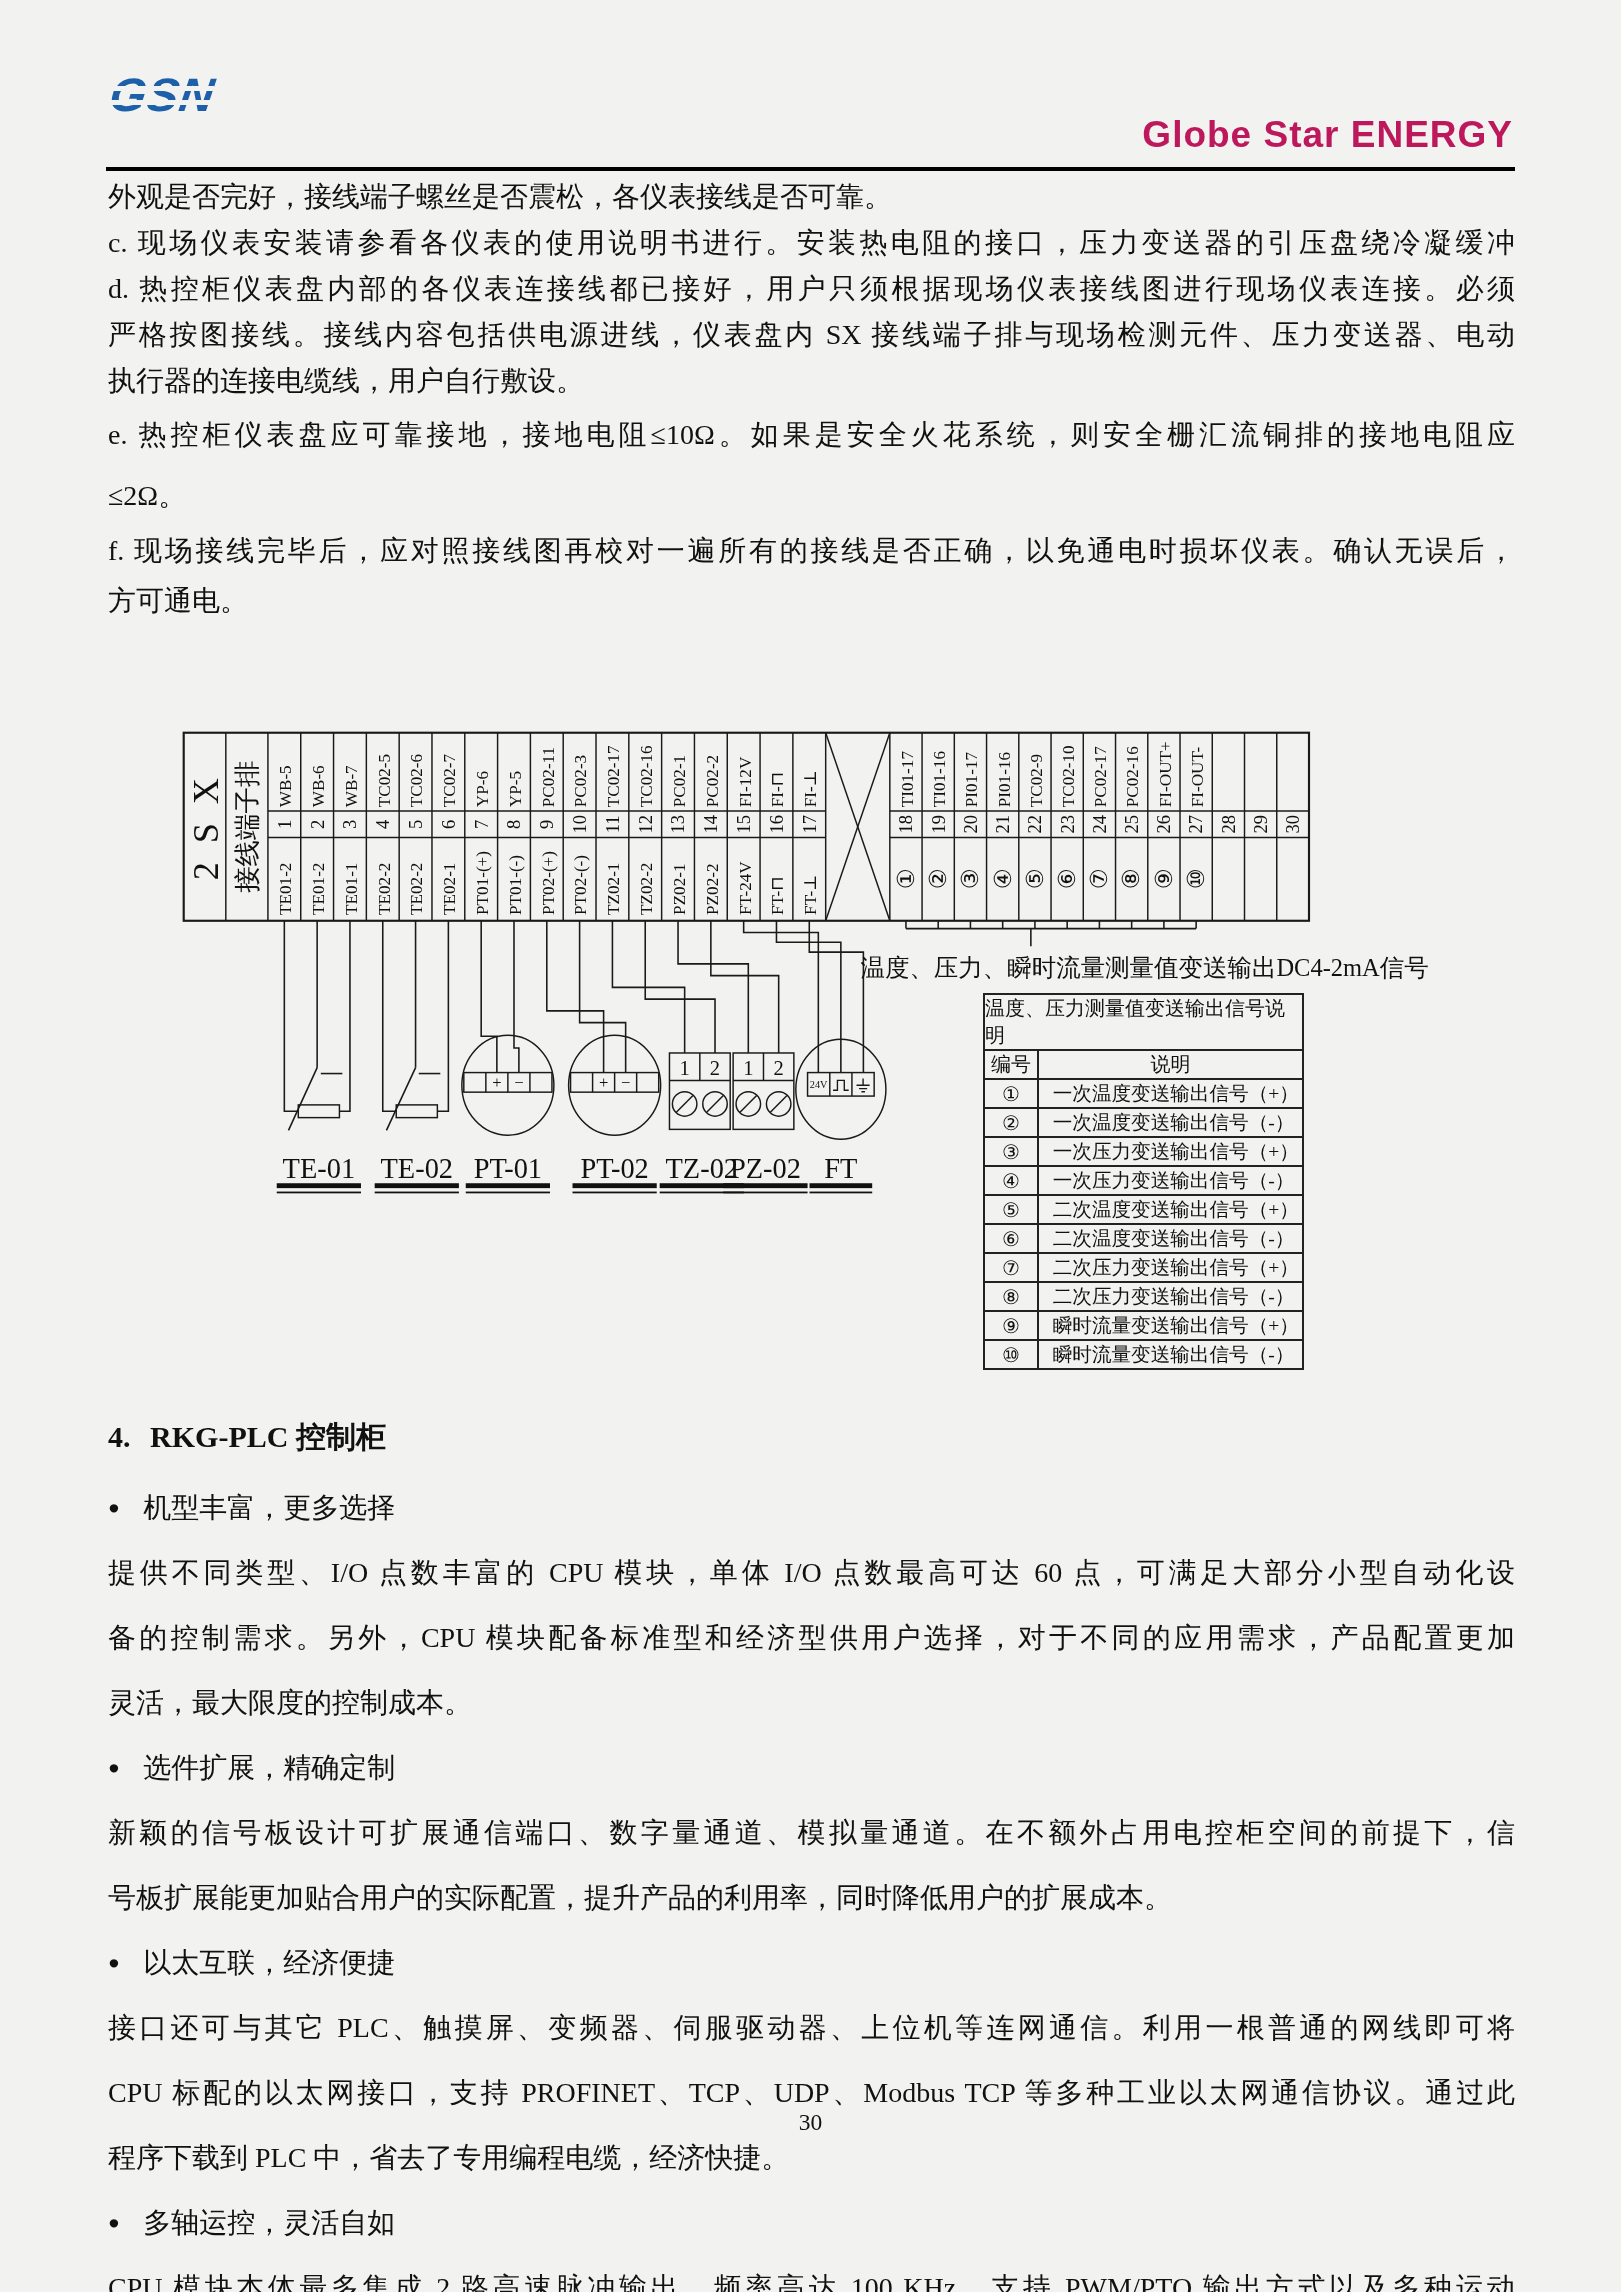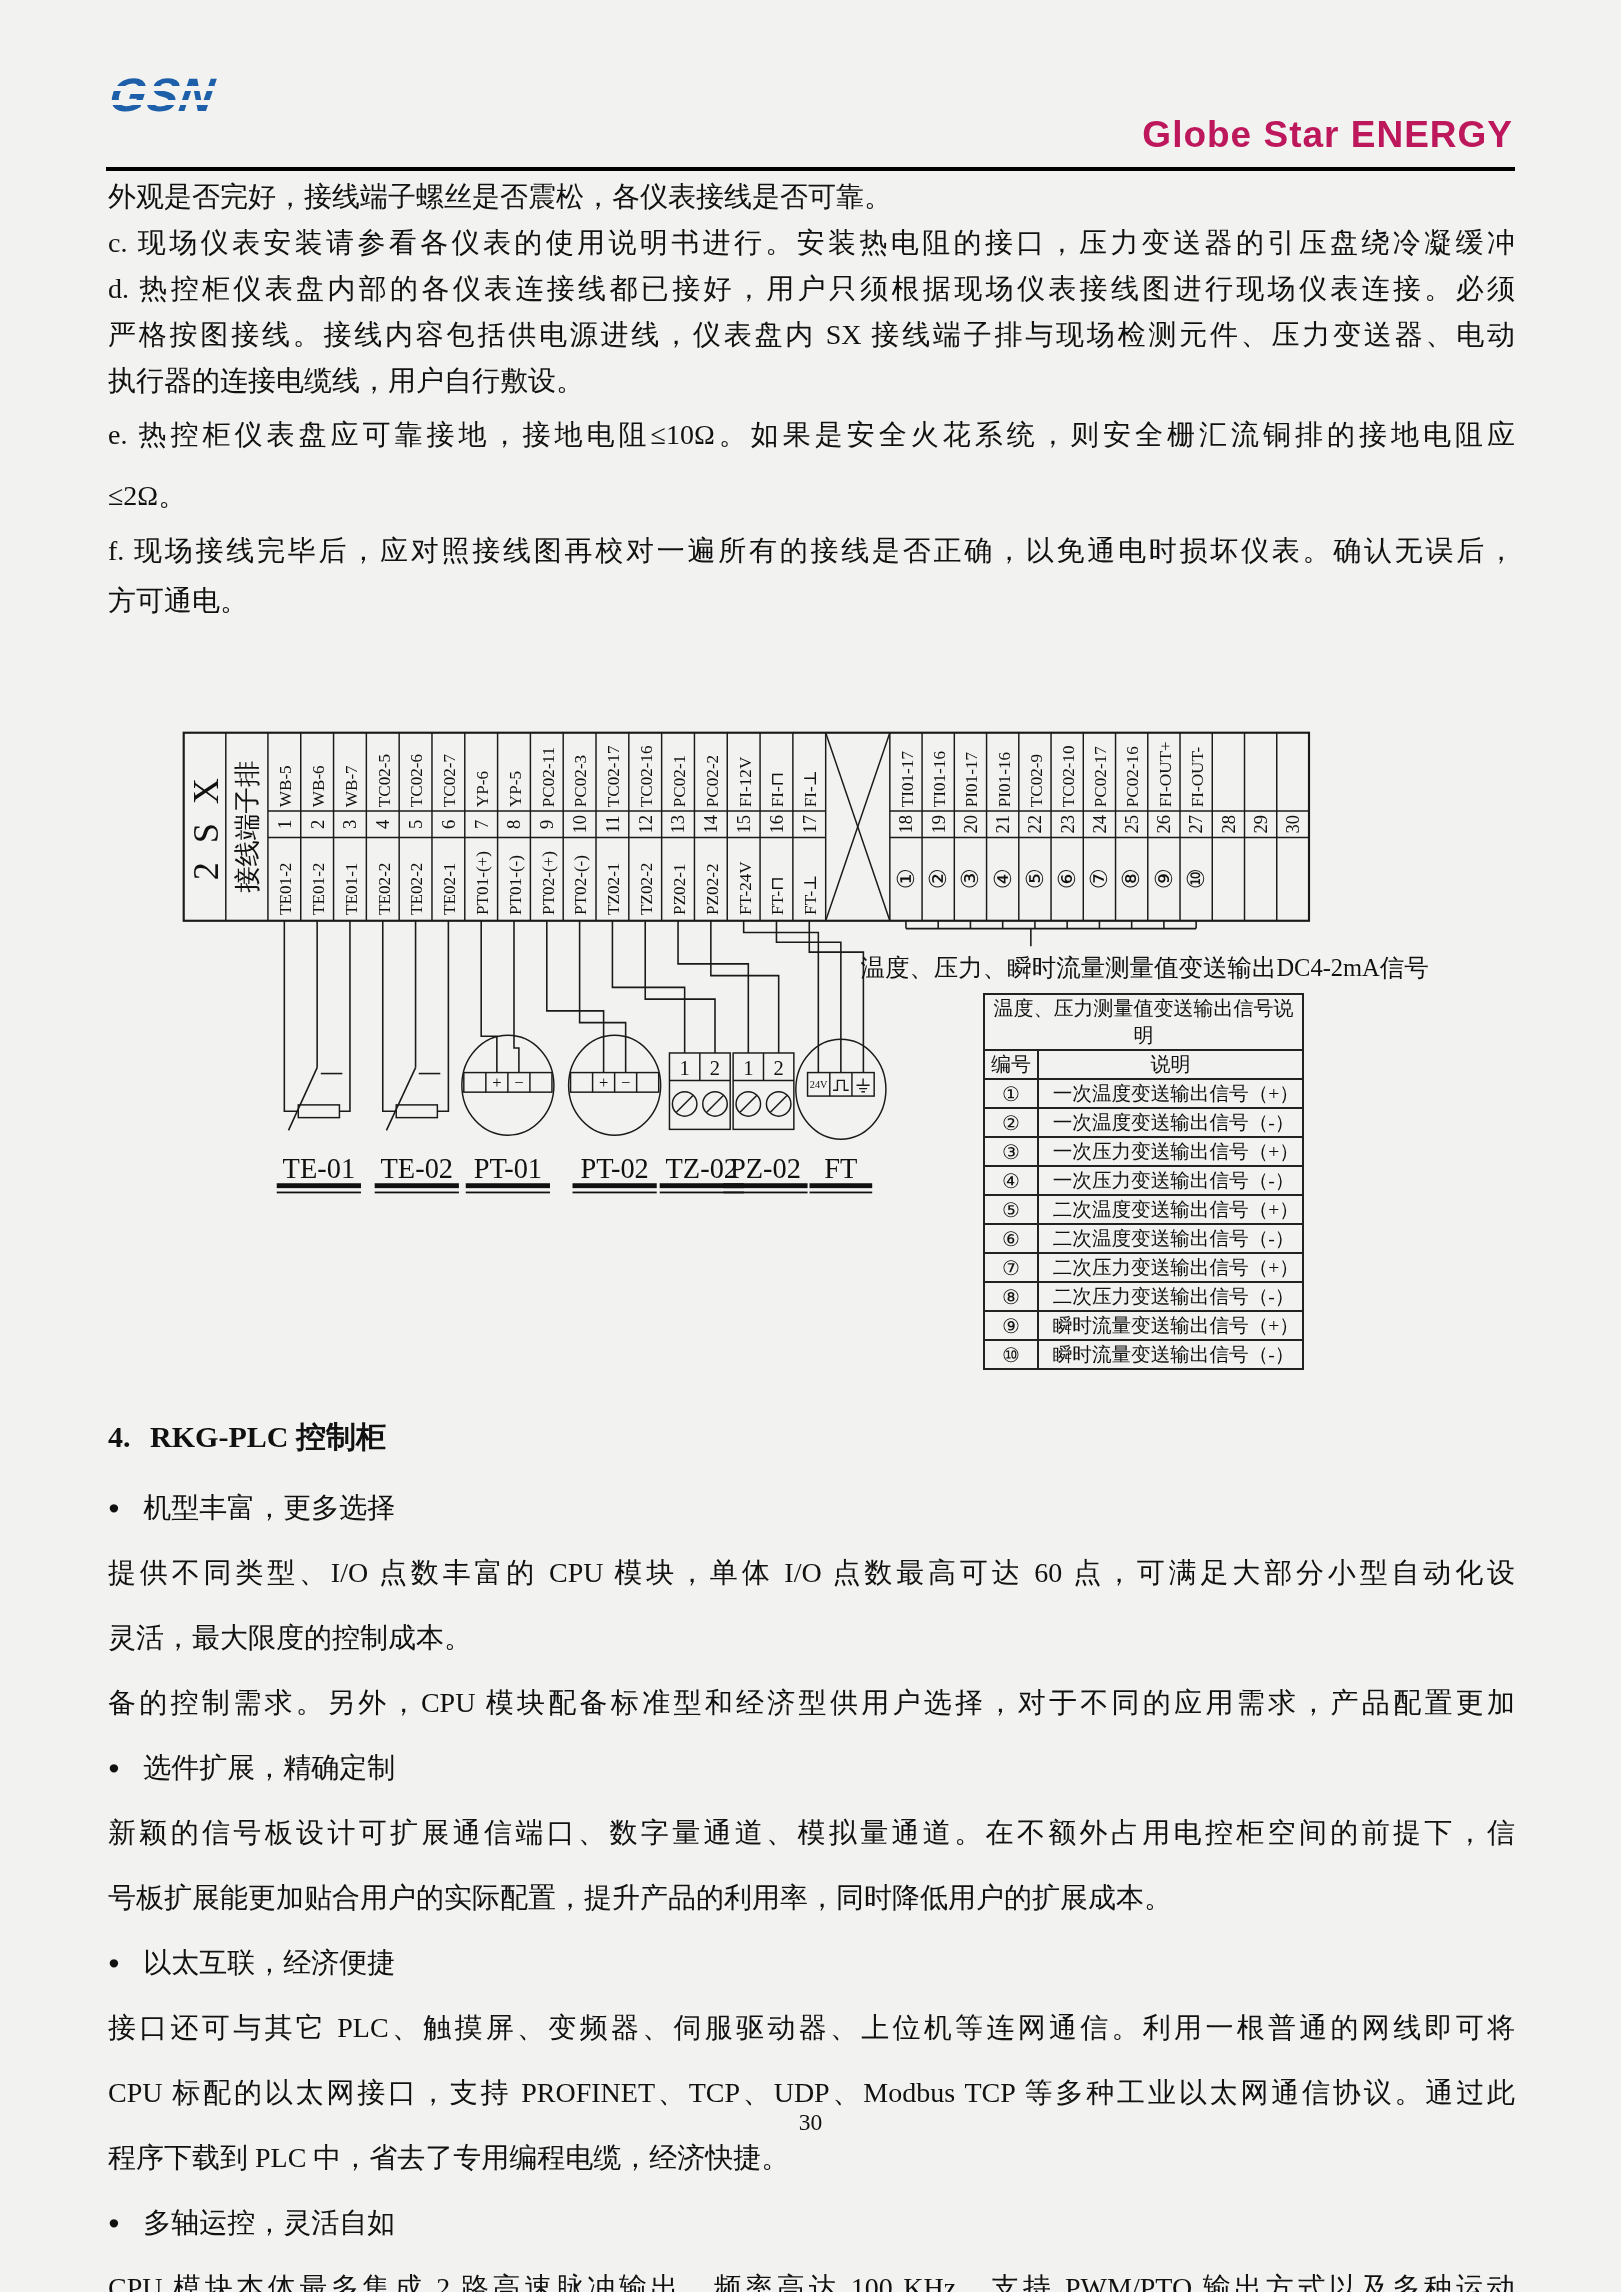--- a/index.html
+++ b/index.html
@@ -31,21 +31,21 @@
   .para-f .bline { height:50px; line-height:50px; }
   
   #wiring-svg { position:absolute; left:0; top:720px; width:1621px; height:617px; }
   #wiring-svg text { fill:#111; font-family:"Liberation Serif","DejaVu Serif",serif; }
   
   .sig-table {
     position:absolute; left:983px; top:993px; width:321px; z-index:2;
     border-collapse:collapse; font-size:20px; background:#f2f2f1;
   }
   .sig-table th, .sig-table td { border:2px solid #222; font-weight:normal; padding:0; }
-  .sig-table .title-row th { height:29px; text-align:center; }
+  .sig-table .title-row th { height:29px; text-align:left; }
   .sig-table .head-row th { height:29px; text-align:center; }
   .sig-table td { height:27.4px; }
   .sig-table td.no { width:54px; text-align:center; }
   .sig-table td.desc { padding-left:13.7px; font-size:19.6px; }
   
   .section4 { position:absolute; left:108px; top:1412px; width:1407px; }
   .s4-heading { height:55px; line-height:49px; font-size:30px; font-weight:bold; }
   .s4-heading .num { margin-right:19.6px; }
   .s4line { height:48px; line-height:48px; font-size:28px; text-align:justify; overflow:hidden;margin-top:17px; }
   .s4line.full { text-align-last:justify; }
@@ -372,22 +372,22 @@
       </tbody>
   </table>
 
   <div class="section4" id="section4">
     <div class="s4-heading">
       <span class="num">4.</span><span>RKG-PLC 控制柜</span>
     </div>
     <div id="s4-items">
         <div class="s4line"><span class="dot">●</span><span>机型丰富，更多选择</span></div>
         <div class="s4line full">提供不同类型、I/O 点数丰富的 CPU 模块，单体 I/O 点数最高可达 60 点，可满足大部分小型自动化设</div>
+        <div class="s4line full">备的控制需求。另外，CPU 模块配备标准型和经济型供用户选择，对于不同的应用需求，产品配置更加</div>
         <div class="s4line">灵活，最大限度的控制成本。</div>
-        <div class="s4line full">备的控制需求。另外，CPU 模块配备标准型和经济型供用户选择，对于不同的应用需求，产品配置更加</div>
         <div class="s4line"><span class="dot">●</span><span>选件扩展，精确定制</span></div>
         <div class="s4line full">新颖的信号板设计可扩展通信端口、数字量通道、模拟量通道。在不额外占用电控柜空间的前提下，信</div>
         <div class="s4line">号板扩展能更加贴合用户的实际配置，提升产品的利用率，同时降低用户的扩展成本。</div>
         <div class="s4line"><span class="dot">●</span><span>以太互联，经济便捷</span></div>
         <div class="s4line full">接口还可与其它 PLC、触摸屏、变频器、伺服驱动器、上位机等连网通信。利用一根普通的网线即可将</div>
         <div class="s4line full">CPU 标配的以太网接口，支持 PROFINET、TCP、UDP、Modbus TCP 等多种工业以太网通信协议。通过此</div>
         <div class="s4line">程序下载到 PLC 中，省去了专用编程电缆，经济快捷。</div>
         <div class="s4line"><span class="dot">●</span><span>多轴运控，灵活自如</span></div>
         <div class="s4line full">CPU 模块本体最多集成 2 路高速脉冲输出，频率高达 100 KHz，支持 PWM/PTO 输出方式以及多种运动</div>
       </div>

